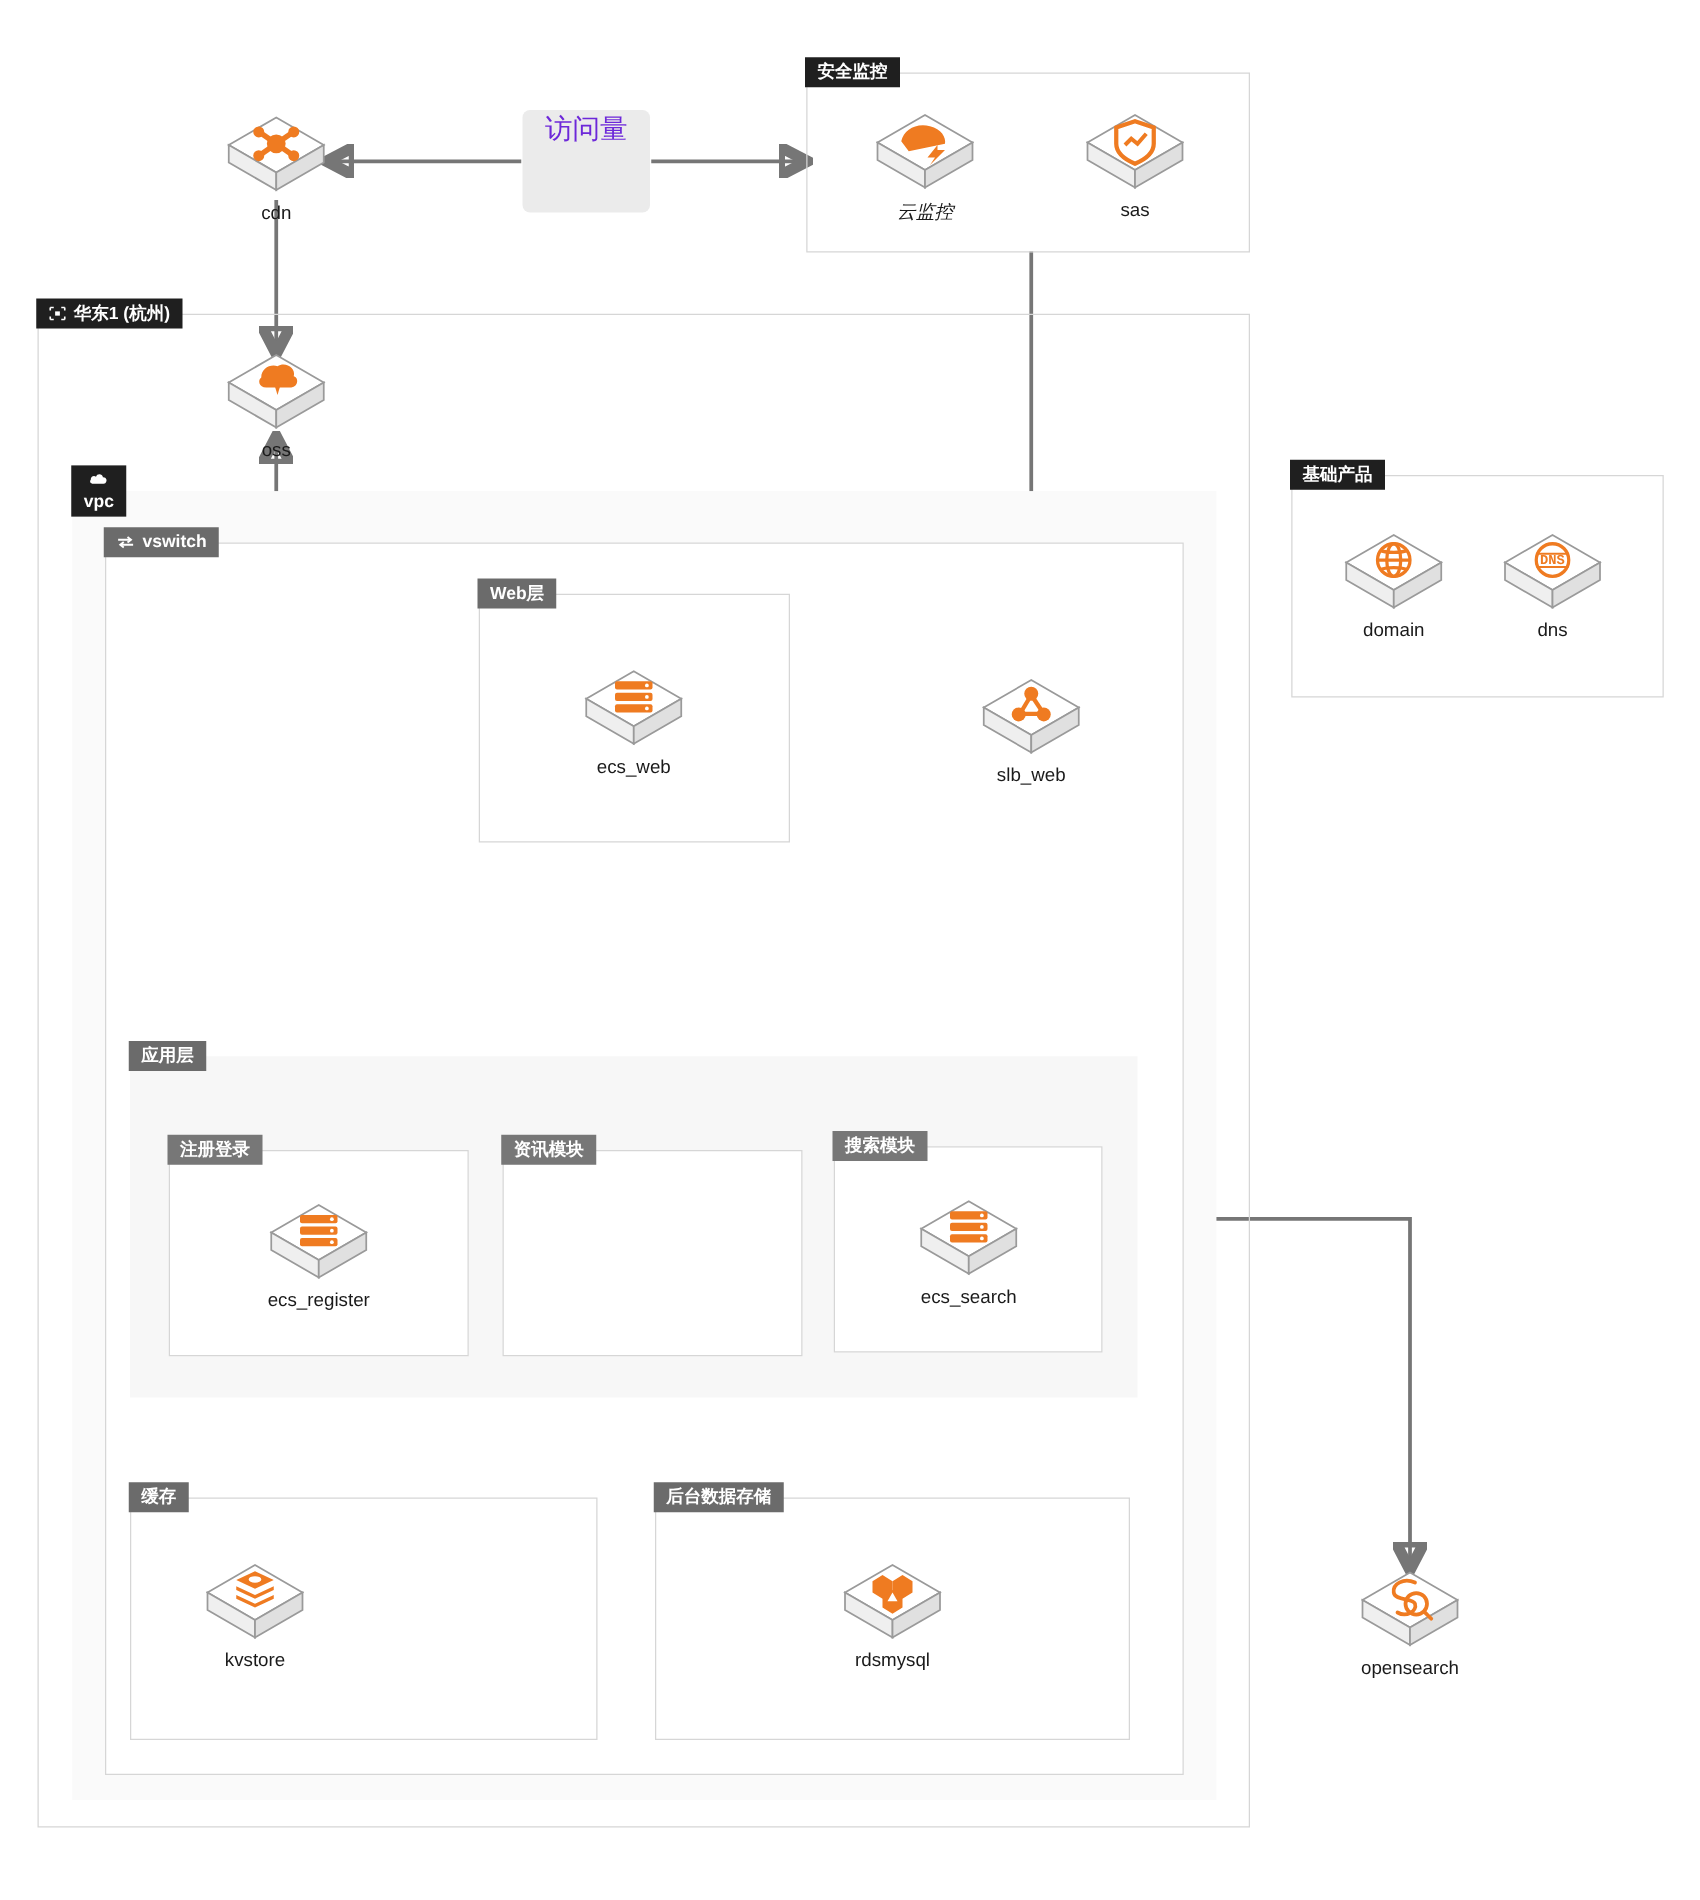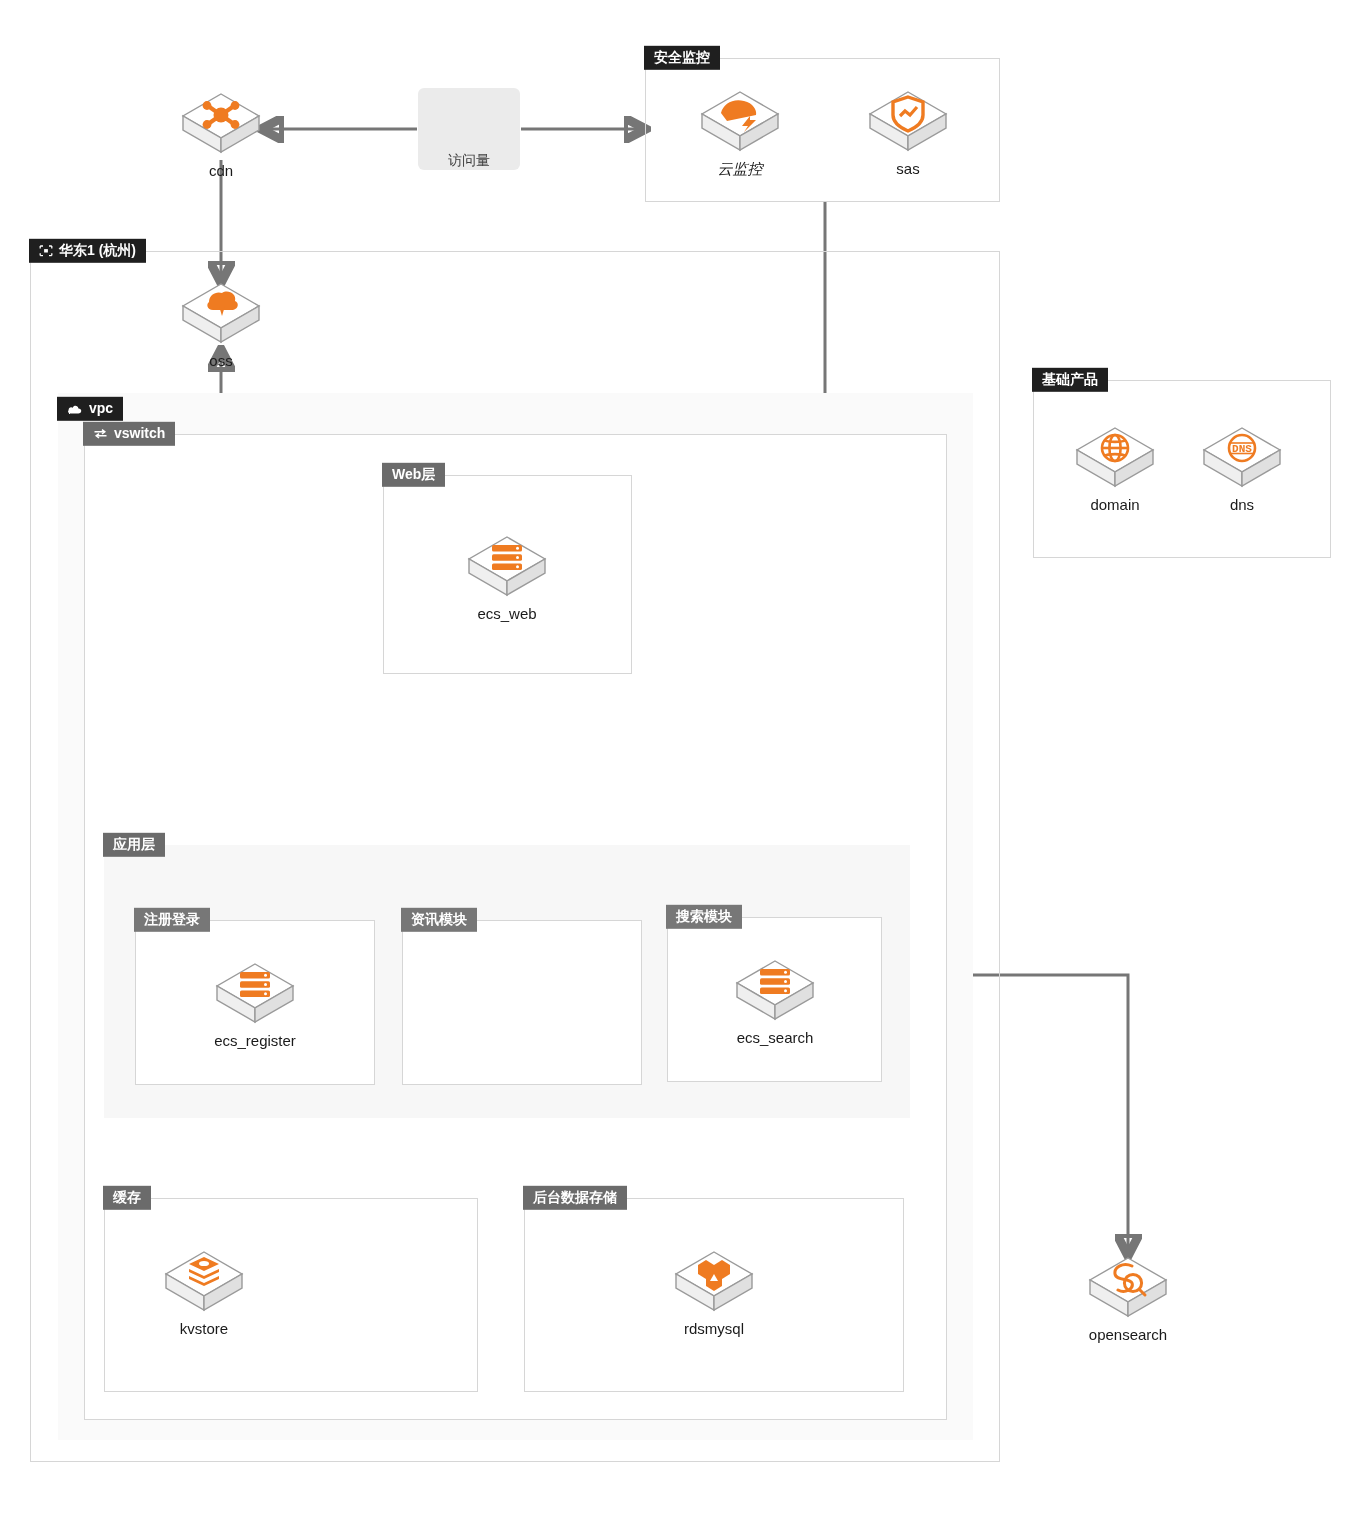--- a/index.html
+++ b/index.html
@@ -42,22 +42,22 @@
   .node { position:absolute; width:96px; text-align:center; }
   .node .iso { position:relative; width:96px; height:70px; margin:0 auto; }
   .node .cap { margin-top:4px; font-size:15px; color:#1a1a1a; white-space:nowrap; }
   .node .cap.cn { font-size:15px; }
 
   
   .traffic {
     position:absolute;
     background:#ebebeb;
     border-radius:6px;
-    display:flex; align-items:flex-end; justify-content:center;
-    font-size:14px; color:#404040;
+    display:flex; align-items:flex-start; justify-content:center;
+    font-size:22px; color:#6d28d9;
   }
 
   svg.edges { position:absolute; left:0; top:0; width:1360px; height:1520px; overflow:visible; }
   svg.edges line, svg.edges path, svg.edges polyline { stroke:#767676; stroke-width:3; fill:none; }
 </style>
 </head>
 <body>
 
 <div id="canvas">
 
@@ -185,21 +185,21 @@
           <path d="M36 24 C36 17, 43 13, 49 15 C55 11, 64 16, 62 23 C66 24, 66 31, 60 32 L40 32 C34 32, 33 26, 36 24 Z" fill="#ef7b21"></path>
           <path d="M46 28 L52 28 L49 38 Z" fill="#ef7b21"></path>
         </g>
       </svg>
     </div>
     <div class="cap">oss</div>
   </div>
 
   <div class="group fill-vpc" style="left:58px; top:393px; width:915px; height:1047px;">
     <div class="gbox noborder" style="background:#fafafa;"></div>
-    <div class="gtag tag-dark" style="top:16px;">
+    <div class="gtag tag-dark" style="top:0px;flex-direction:column;">
       <span style="display:inline-block;width:16px;height:11px;">
         <svg viewBox="0 0 16 11" width="16" height="11">
           <path d="M3.6 9.6 C1.4 9.6 0.4 7.8 1.6 6.4 C1.4 4 4 2.6 5.8 4 C6.6 1.2 11 1.4 11.4 4.6 C14 4.4 15.2 7.4 13.4 9 C12.8 9.5 12 9.6 11.4 9.6 Z" fill="#ffffff"></path>
         </svg>
       </span>
       <span>vpc</span>
     </div>
   </div>
 
   <div class="group" style="left:84px; top:434px; width:863px; height:986px;">
@@ -240,20 +240,40 @@
               <rect x="33" y="32.4" width="30" height="6.6" rx="1.6" fill="#ef7b21"></rect>
               <circle cx="58.5" cy="35.7" r="1.5" fill="#ffffff"></circle>
             </g>
           </g>
         </svg>
       </div>
       <div class="cap">ecs_web</div>
     </div>
   </div>
 
+  <div class="node" style="left:777px; top:538px;">
+    <div class="iso">
+      <svg viewBox="0 0 96 70" width="96" height="70">
+        <g>
+          <path d="M48 6 L86 28 L48 50 L10 28 Z" fill="#ffffff" stroke="#9a9a9a" stroke-width="1.4"></path>
+          <path d="M10 28 L10 42 L48 64 L48 50 Z" fill="#efefef" stroke="#9a9a9a" stroke-width="1.4"></path>
+          <path d="M86 28 L86 42 L48 64 L48 50 Z" fill="#e0e0e0" stroke="#9a9a9a" stroke-width="1.4"></path>
+          <g stroke="#ef7b21" stroke-width="3.4" fill="none">
+            <line x1="48" y1="18" x2="39" y2="33"></line>
+            <line x1="48" y1="18" x2="58" y2="33"></line>
+            <line x1="39" y1="33" x2="58" y2="33"></line>
+          </g>
+          <circle cx="48" cy="17" r="5.6" fill="#ef7b21"></circle>
+          <circle cx="38" cy="33.5" r="5.6" fill="#ef7b21"></circle>
+          <circle cx="58" cy="33.5" r="5.6" fill="#ef7b21"></circle>
+        </g>
+      </svg>
+    </div>
+    <div class="cap">slb_web</div>
+  </div>
 
 
   <div class="group" style="left:104px; top:845px; width:806px; height:273px;">
     <div class="gbox noborder" style="background:#f7f7f7;"></div>
     <div class="gtag tag-gray" style="top:0px;">
       <span>应用层</span>
     </div>
 
     <div class="group" style="left:31px; top:75px; width:240px; height:165px;">
       <div class="gbox" style="background:#ffffff;"></div>

